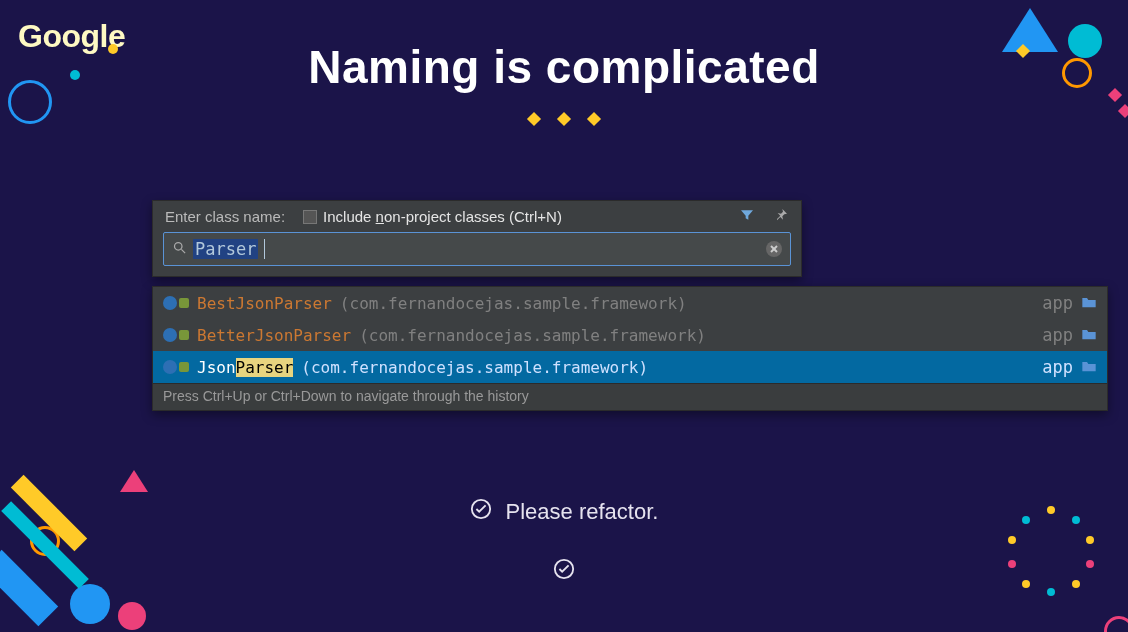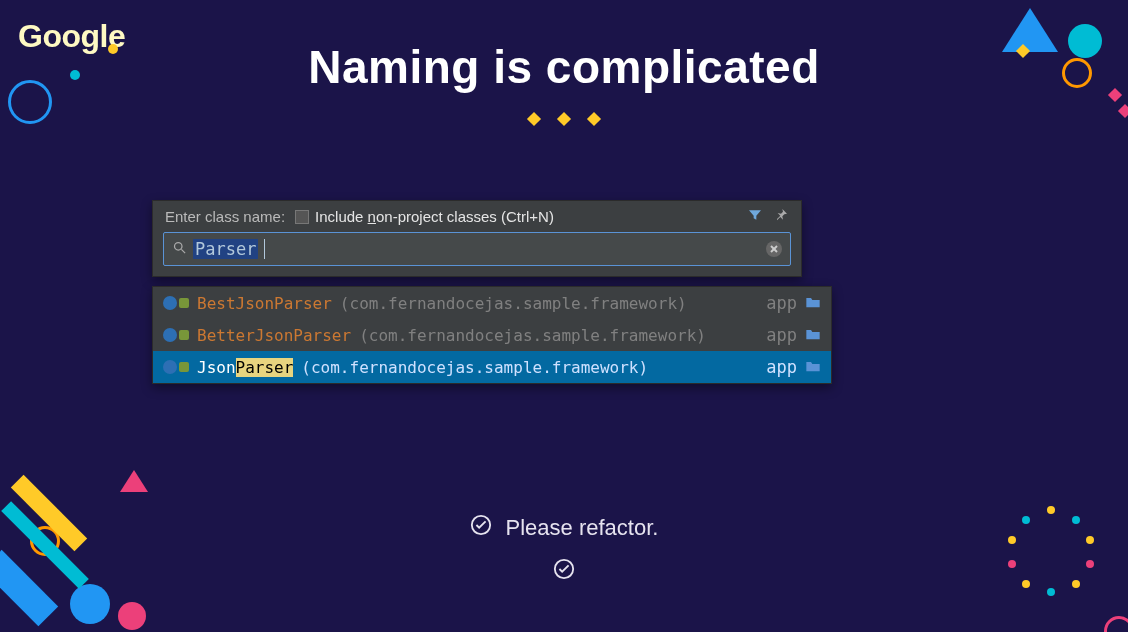--- a/index.html
+++ b/index.html
@@ -48,21 +48,21 @@
 
     
     .popup {
       position: absolute; top: 200px; left: 152px;
       width: 650px;
       background: #3c3f41; border: 1px solid #2b2b2b;
       box-shadow: 0 4px 10px rgba(0,0,0,.4);
       font-family: "Segoe UI", Arial, sans-serif;
     }
     .popup-header {
-      display: flex; align-items: center; gap: 10px;
+      display: flex; align-items: center; gap: 18px;
       padding: 6px 12px 4px 12px;
       color: #bababa; font-size: 15px;
     }
     .popup-header .spacer { flex: 1; }
     .filter-icon svg, .pin-icon svg { width:16px; height:16px; fill:#6fa8dc; }
     .pin-icon svg { fill:#aaa; }
     .checkbox {
       display:inline-flex; align-items:center; gap:6px; color:#e5e5e5; cursor:default;
     }
     .checkbox .box { width:14px; height:14px; border:1px solid #777; background:#555; }
@@ -79,21 +79,21 @@
       font-family: "Consolas","Menlo",monospace; font-size: 17px; color:#b2c8db;
       background: #214283; padding: 0 2px;
     }
     .caret { width:1px; height:20px; background:#b2c8db; }
     .search-field .spacer { flex:1; }
     .clear-icon { width:16px;height:16px; border-radius:50%; background:#666; display:flex; align-items:center; justify-content:center; }
     .clear-icon svg { width:10px;height:10px; stroke:#ccc; stroke-width:2; }
 
     .results {
       position: absolute; top: 286px; left: 152px;
-      width: 680px;
+      width: 956px;
       background: #3c3f41; border: 1px solid #2b2b2b;
       box-shadow: 0 4px 10px rgba(0,0,0,.4);
       font-family: "Consolas","Menlo",monospace;
     }
     .result-row {
       display:flex; align-items:center; height:32px; padding: 0 10px; gap:8px;
       font-size: 16px;
     }
     .result-row.selected { background: #0369a1; }
     .row-icons { display:inline-flex; gap:2px; align-items:center; }
@@ -109,21 +109,21 @@
     .module.sel { color:#cfe1ff; }
     .folder-icon svg { width:16px;height:14px; fill:#5a93d6; }
     .hint {
       font-family: "Segoe UI", Arial, sans-serif; font-size:14px; color:#999;
       padding: 4px 10px 6px 10px; border-top: 1px solid #2b2b2b; background:#3a3d3e;
     }
 
     
     .bullets {
       position: absolute; bottom: 46px; left: 0; right: 0;
-      display:flex; flex-direction:column; align-items:center; gap: 16px;
+      display:flex; flex-direction:column; align-items:center; gap: 32px;
     }
     .bullet { display:flex; align-items:center; gap:14px; font-size:22px; color:#e6e3ef; }
     .check-icon svg { width:22px;height:22px; fill:none; stroke:#e6e3ef; stroke-width:2; }
   </style>
 </head>
 <body>
 
 <div class="google-logo">Google</div>
 <div class="deco circle-outline-blue"></div>
 <div class="deco dot-lefttop-yellow"></div>
@@ -233,20 +233,21 @@
     <span class="class-name sel">
       <span>Json</span><span class="match-highlight">Parser</span>
     </span>
     <span class="pkg sel">(com.fernandocejas.sample.framework)</span>
     <span class="row-spacer"></span>
     <span class="module sel">app</span>
     <span class="folder-icon"><svg viewBox="0 0 24 20">
           <path d="M2 4h7l2 3h11v11H2z"></path>
         </svg></span>
   </div>
+  <div class="hint">Press Ctrl+Up or Ctrl+Down to navigate through the history</div>
 </div>
 
 <div class="bullets">
   <div class="bullet">
     <span class="check-icon">
       <svg viewBox="0 0 24 24">
           <circle cx="12" cy="12" r="10"></circle>
           <path d="M7 12l3 3 7-7"></path>
         </svg>
     </span>

